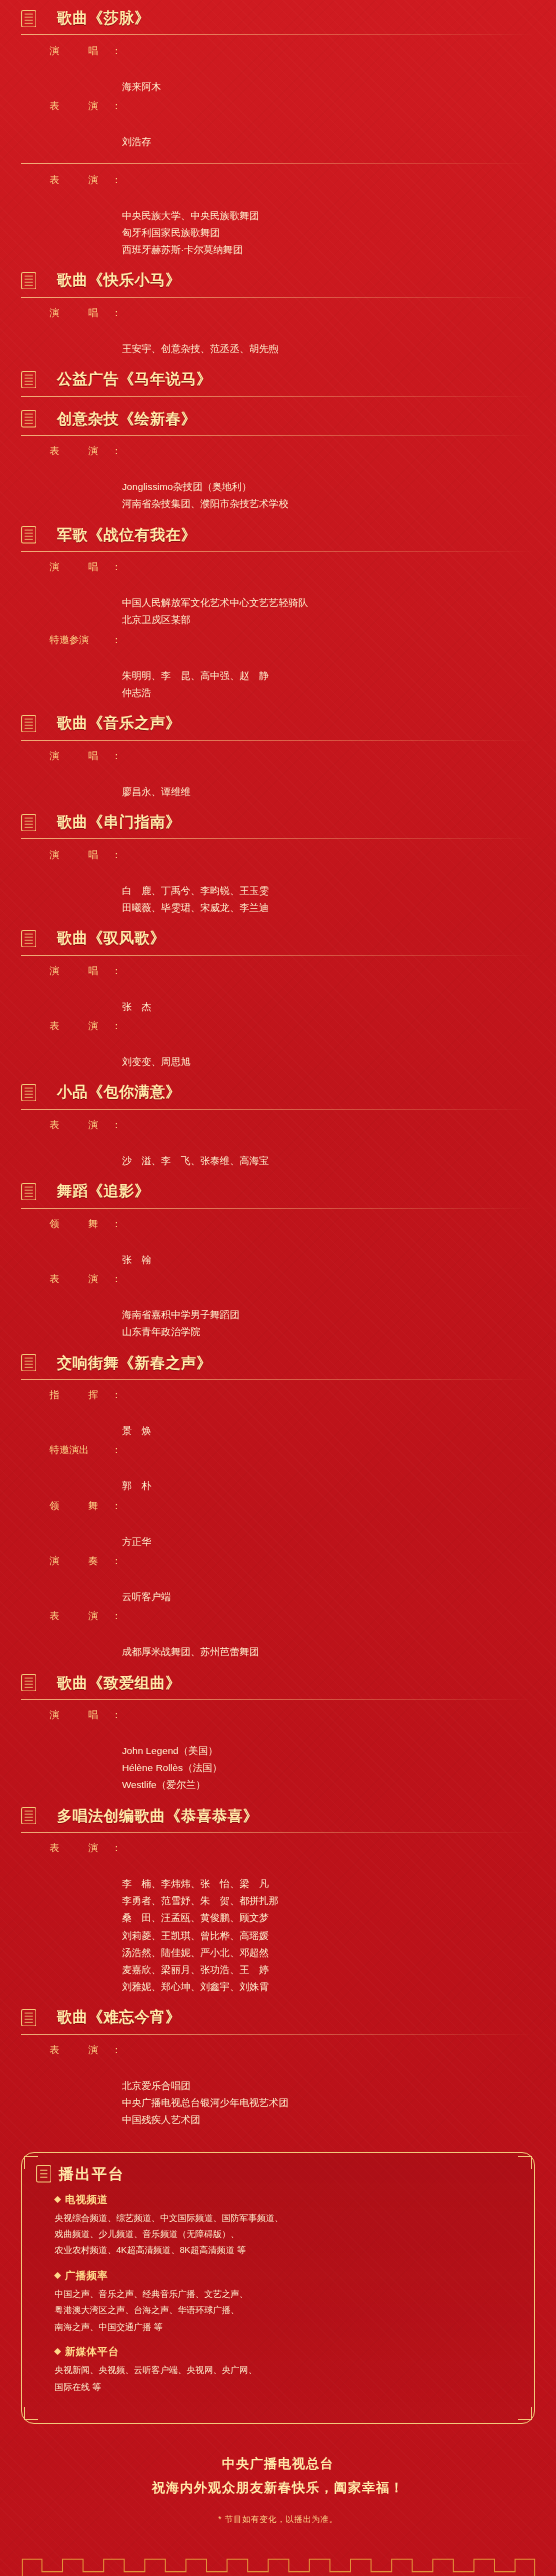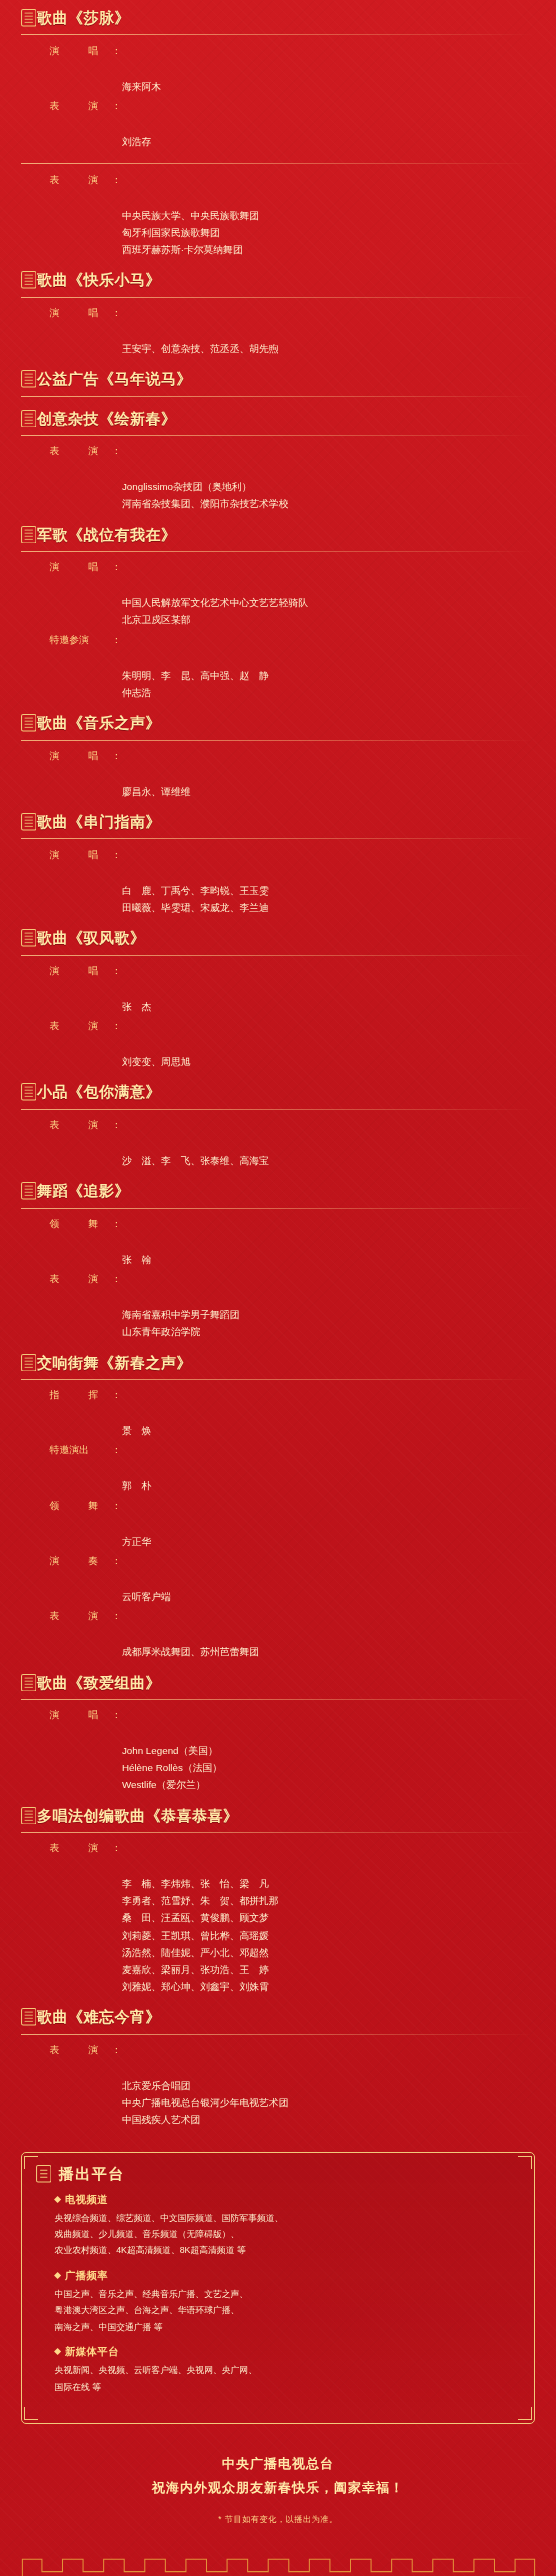--- a/index.html
+++ b/index.html
@@ -35,21 +35,22 @@
     z-index: 2;
     padding: 9.3px 20.6px 0 20.6px;
   }
 
   
   .block {
     margin-bottom: 13.4px;
   }
   .title-row {
     display: flex;
-    gap: 1px;
+    align-items: center;
+    gap: 21px;
     margin-bottom: 7.2px;
   }
   .title-orn {
     width: 15.5px;
     height: 17.5px;
     flex: 0 0 15.5px;
     position: relative;
   }
   .title-orn svg { display: block; }
   .prog-title {
@@ -97,21 +98,21 @@
     color: #fff2cf;
     line-height: 1.75;
     white-space: pre-line;
     margin-top: 36px;
   }
 
   
   .platform {
     margin: 24px 0 0 0;
     border: 1px solid #f2c87a;
-    border-radius: 5px;
+    border-radius: 13px;
     padding: 0 0 17.5px 0;
     position: relative;
     background: linear-gradient(180deg, rgba(150,12,18,0.35), rgba(160,14,20,0.12));
   }
   .corner {
     position: absolute;
     width: 13.4px;
     height: 13.4px;
     border-color: #f2c87a;
     border-style: solid;

